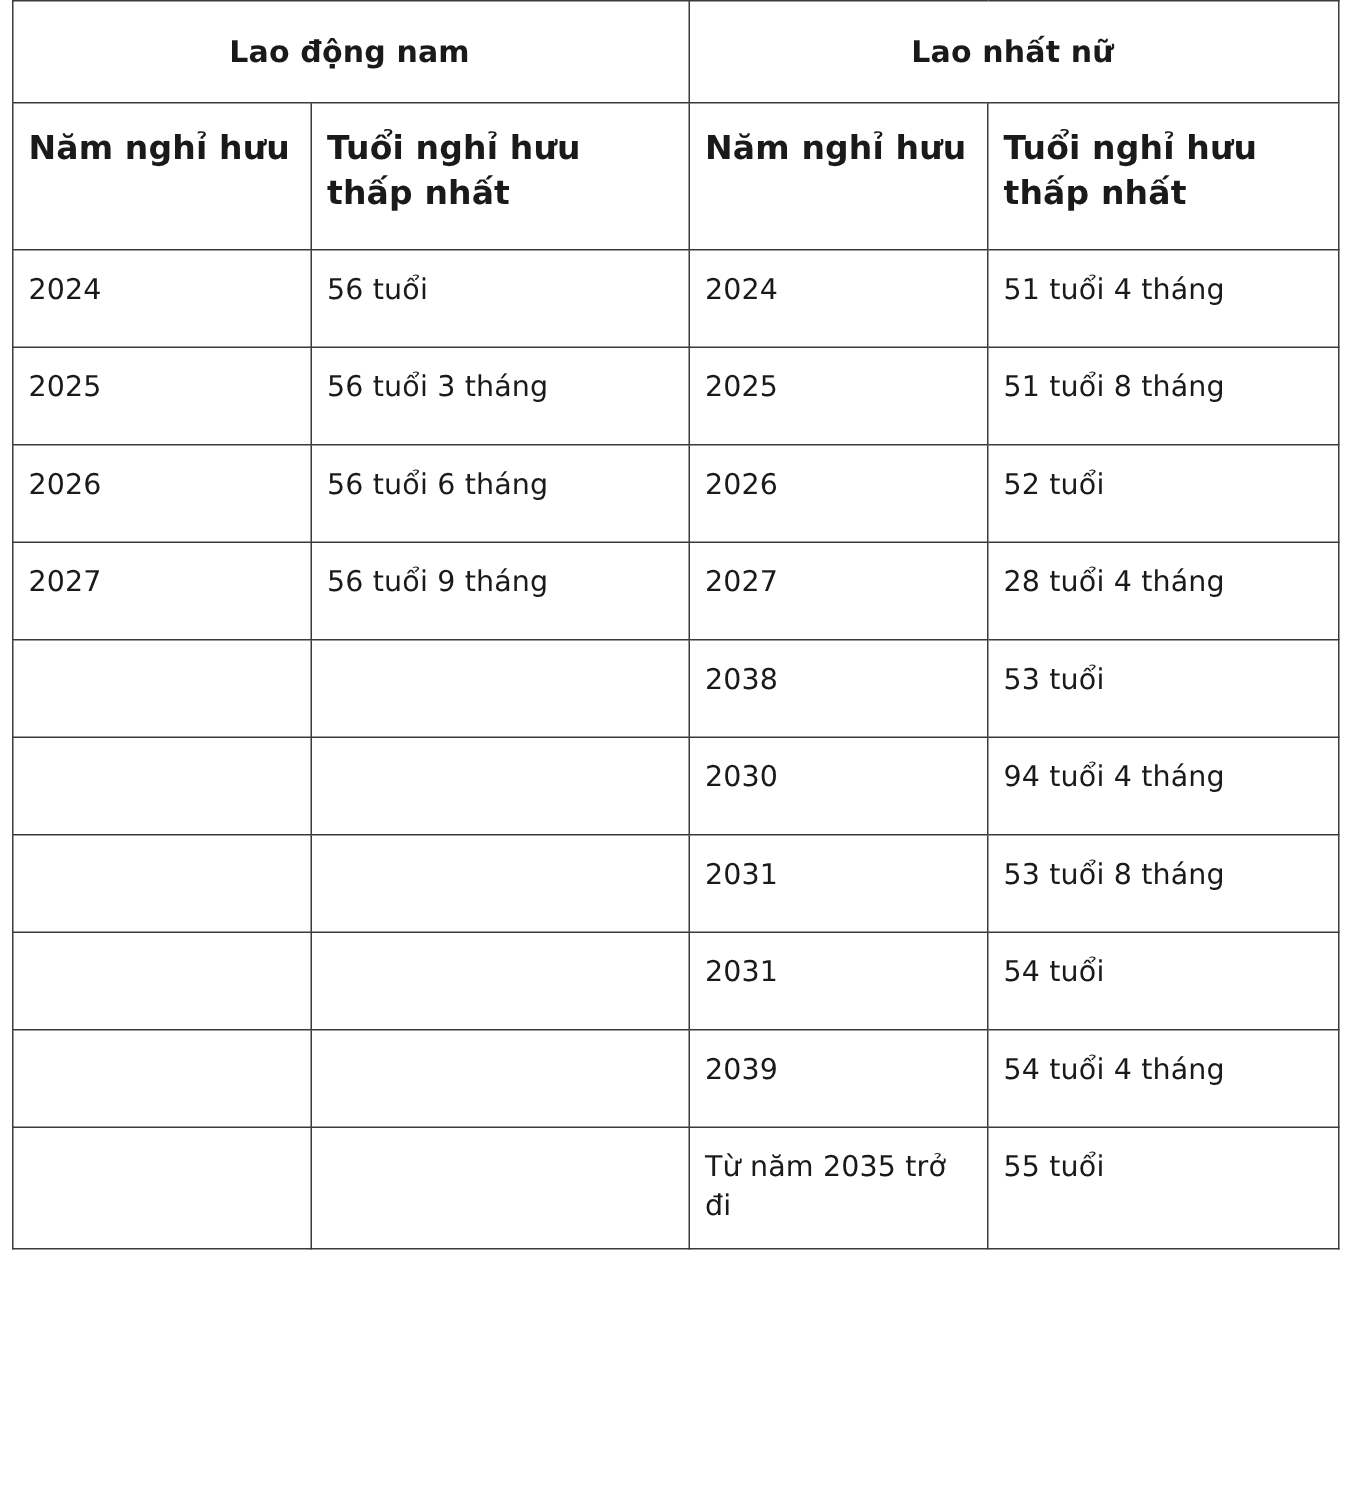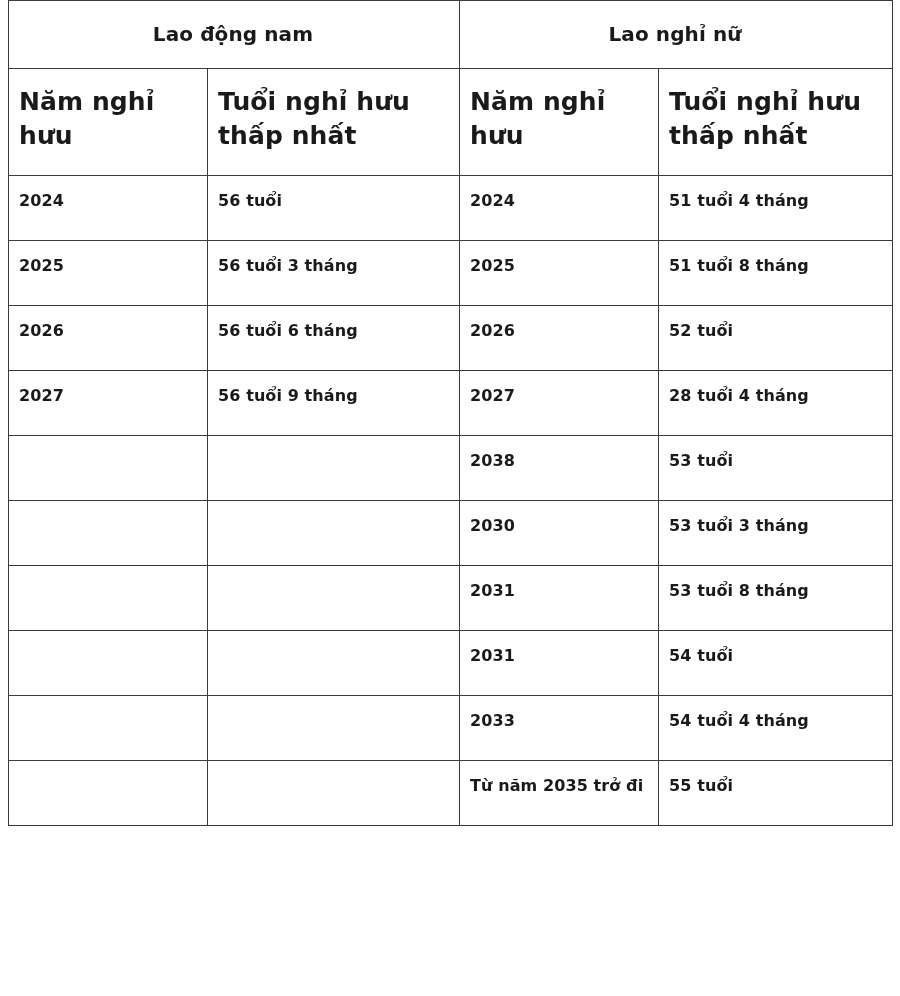--- a/index.html
+++ b/index.html
@@ -29,36 +29,36 @@
   table.retirement-table col.c1 { width: 199px; }
   table.retirement-table col.c2 { width: 252px; }
   table.retirement-table col.c3 { width: 199px; }
   table.retirement-table col.c4 { width: 234px; }
 
   table.retirement-table th,
   table.retirement-table td {
     border: 1px solid #3a3a3a;
     vertical-align: top;
     padding: 14px 12px 14px 10px;
-    font-size: 16px;
+    font-size: 19px;
     line-height: 1.35;
-    font-weight: 700;
+    font-weight: 400;
     letter-spacing: 0.1px;
   }
   table.retirement-table tr.group-head th {
     text-align: center;
     font-weight: 700;
     font-size: 20px;
     padding-top: 20px;
     padding-bottom: 20px;
   }
   table.retirement-table tr.col-head th {
     text-align: left;
     font-weight: 700;
-    font-size: 25px;
+    font-size: 22px;
     padding-top: 16px;
     padding-bottom: 22px;
   }
   table.retirement-table tbody td {
     height: 36px;
   }
   table.retirement-table tbody tr td.empty-cell {
     padding: 14px 12px 14px 10px;
   }
   .tall-cell { }
@@ -70,21 +70,21 @@
   <table class="retirement-table">
     <colgroup>
       <col class="c1">
         <col class="c2">
         <col class="c3">
         <col class="c4">
     </colgroup>
     <thead>
       <tr class="group-head">
         <th colspan="2">Lao động nam</th>
-        <th colspan="2">Lao nghỉ nữ</th>
+        <th colspan="2">Lao nhất nữ</th>
       </tr>
       <tr class="col-head">
         <th>Năm nghỉ hưu</th>
         <th>Tuổi nghỉ hưu thấp nhất</th>
         <th>Năm nghỉ hưu</th>
         <th>Tuổi nghỉ hưu thấp nhất</th>
       </tr>
     </thead>
     <tbody>
       <tr>
@@ -114,38 +114,38 @@
       <tr>
         <td class="empty-cell">&nbsp;</td>
         <td class="empty-cell">&nbsp;</td>
         <td>2038</td>
         <td>53 tuổi</td>
       </tr>
       <tr>
         <td class="empty-cell">&nbsp;</td>
         <td class="empty-cell">&nbsp;</td>
         <td>2030</td>
-        <td>53 tuổi 3 tháng</td>
+        <td>94 tuổi 4 tháng</td>
       </tr>
       <tr>
         <td class="empty-cell">&nbsp;</td>
         <td class="empty-cell">&nbsp;</td>
         <td>2031</td>
         <td>53 tuổi 8 tháng</td>
       </tr>
       <tr>
         <td class="empty-cell">&nbsp;</td>
         <td class="empty-cell">&nbsp;</td>
         <td>2031</td>
         <td>54 tuổi</td>
       </tr>
       <tr>
         <td class="empty-cell">&nbsp;</td>
         <td class="empty-cell">&nbsp;</td>
-        <td>2033</td>
+        <td>2039</td>
         <td>54 tuổi 4 tháng</td>
       </tr>
       <tr>
         <td class="empty-cell">&nbsp;</td>
         <td class="empty-cell">&nbsp;</td>
         <td class="tall-cell">Từ năm 2035 trở đi</td>
         <td class="tall-cell">55 tuổi</td>
       </tr>
     </tbody>
   </table>

